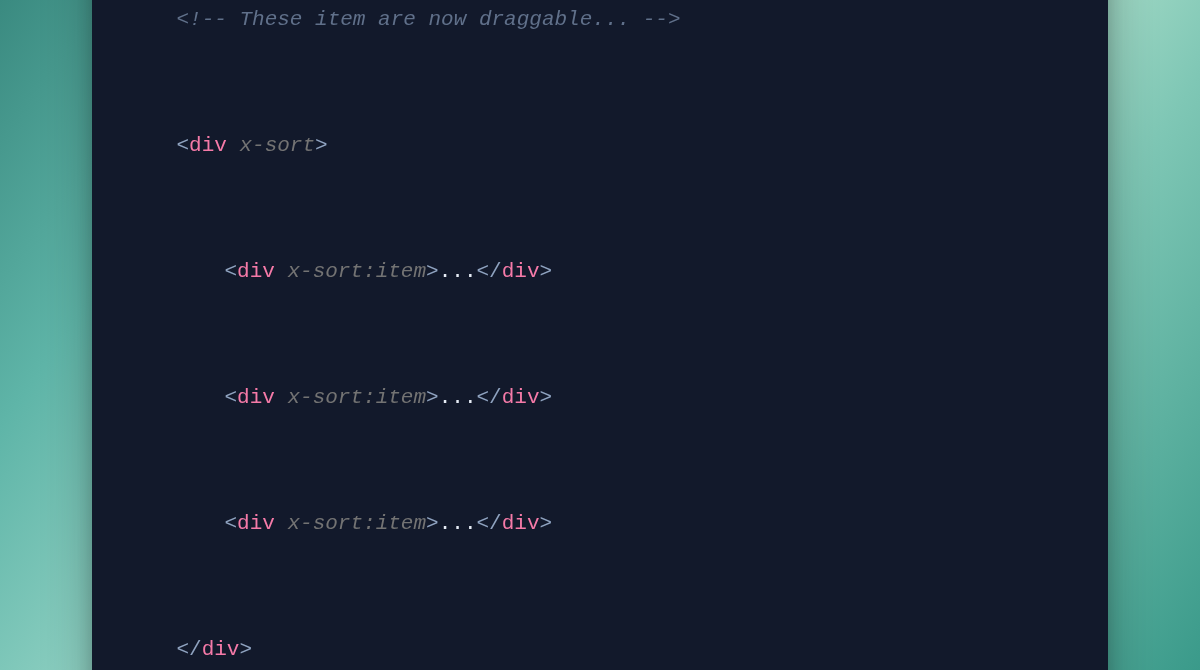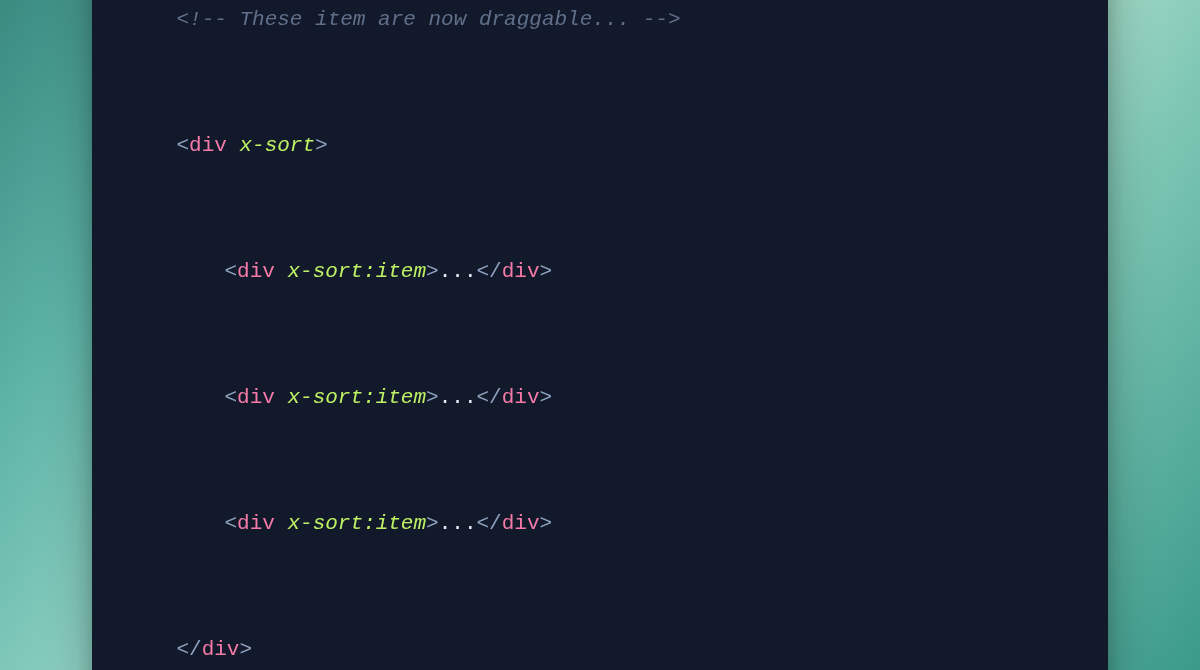--- a/index.html
+++ b/index.html
@@ -36,21 +36,21 @@
     color: #60708a;
     font-style: italic;
   }
   .angle {
     color: #8fa3c0;
   }
   .tag {
     color: #f57aa8;
   }
   .attr {
-    color: #bef264;
+    color: #737373;
     font-style: italic;
   }
   .text {
     color: #e6ecf5;
   }
   .indent1 { padding-left: 0; }
   .indent2 { padding-left: 48px; }
 </style>
 </head>
 <body>

